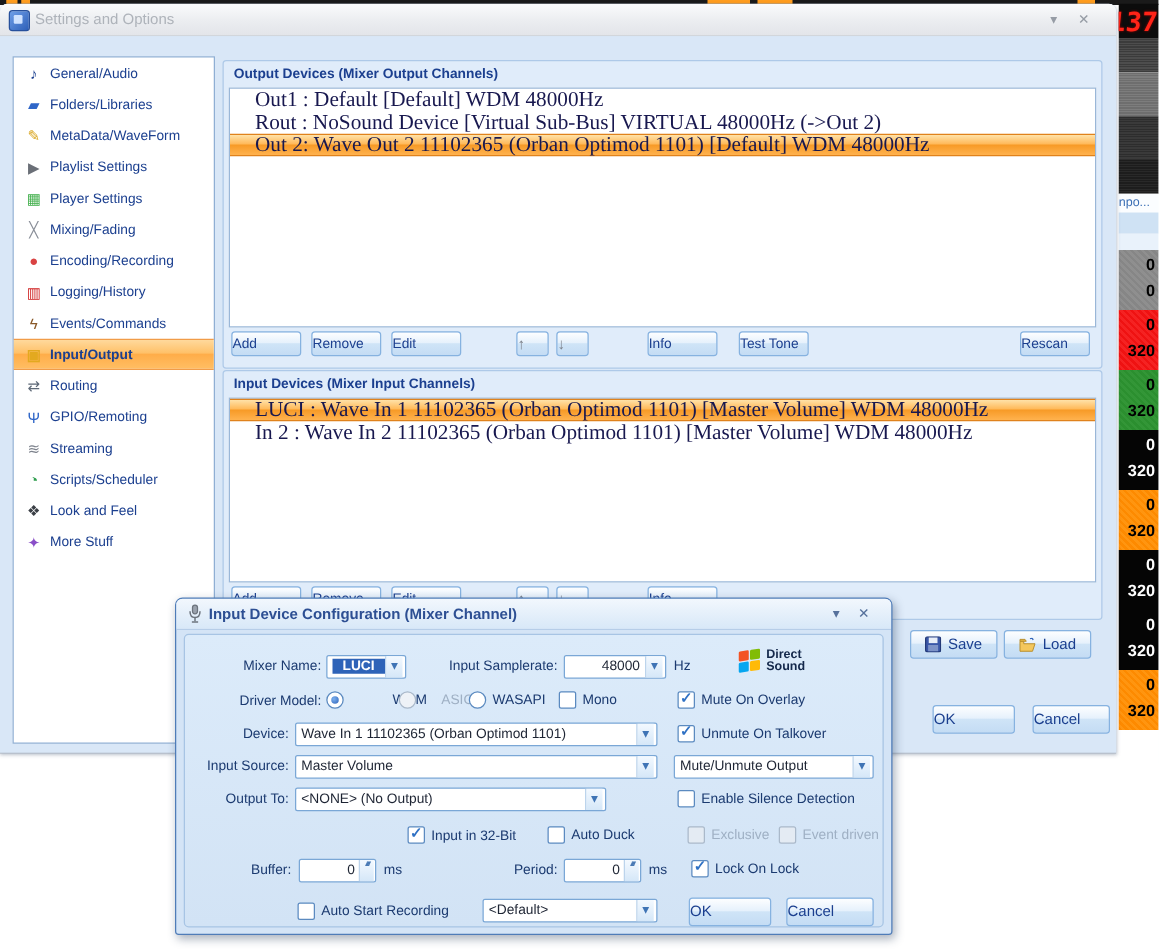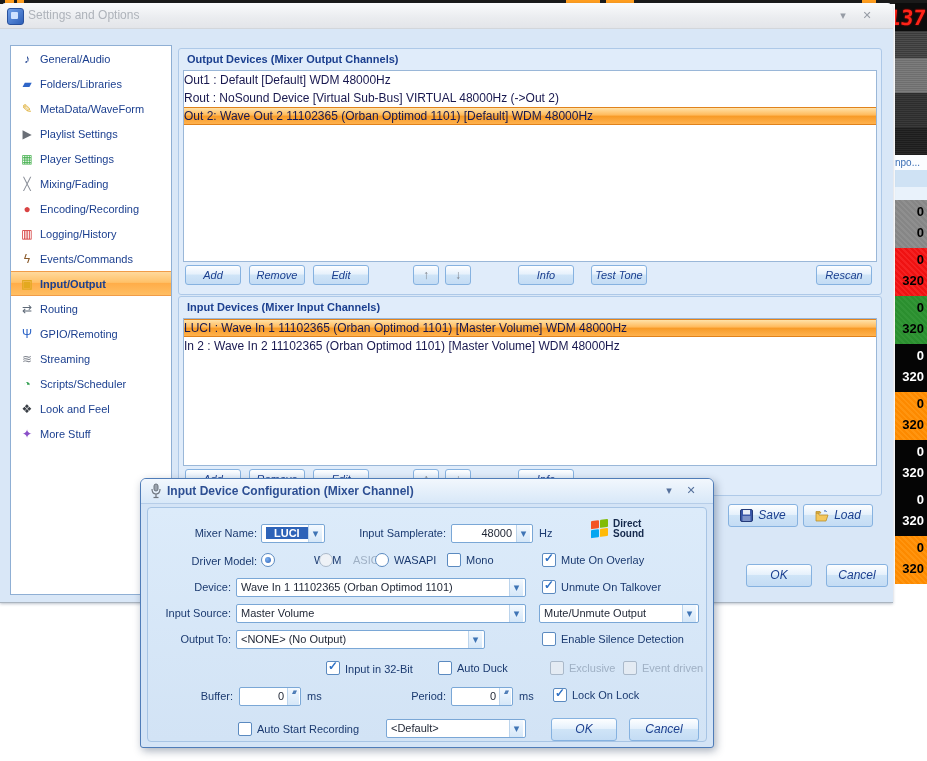--- a/index.html
+++ b/index.html
@@ -66,27 +66,27 @@
   .sb-item:nth-of-type(12) .sb-icon{color:#2f66c8;}
   .sb-item:nth-of-type(13) .sb-icon{color:#7d828c;}
   .sb-item:nth-of-type(14) .sb-icon{color:#2f9e4f;}
   .sb-item:nth-of-type(15) .sb-icon{color:#3a3f46;}
   .sb-item:nth-of-type(16) .sb-icon{color:#8a4fc8;}
   .sb-item:nth-of-type(17) .sb-icon{color:#2f9e4f;}
   
   .group{position:absolute;background:#e0ecfa;border:1px solid #aec9e8;border-radius:3px;}
   .ghead{height:20px;line-height:20px;padding-left:8px;font-size:11px;font-weight:bold;color:#1b3f8f;}
   .list{position:absolute;left:4px;right:4px;background:#fff;border:1px solid #9ab7d8;}
-  .lrow{height:18px;line-height:18px;padding-left:0;font-family:Liberation Sans, sans-serif;
-        font-size:12px;color:#18184f;white-space:nowrap;}
+  .lrow{height:18px;line-height:18px;padding-left:20px;font-family:Liberation Serif, serif;
+        font-size:17px;color:#18184f;white-space:nowrap;}
   .lrow.sel{background:linear-gradient(#ffe2a8,#ffb959 45%,#f79a26 50%,#ffb24e);
             border-top:1px solid #e0821c;border-bottom:1px solid #e0821c;height:16px;line-height:16px;}
-  .btn{position:absolute;height:20px;line-height:18px;text-align:center;font-size:11px;color:#1b3f8f;
+  .btn{position:absolute;height:20px;line-height:18px;font-size:11px;color:#1b3f8f;
        background:linear-gradient(#fdfeff,#e6f1fc 45%,#cfe4f7 50%,#c4dcf4);
-       border:1px solid #86b2e0;border-radius:3px;box-sizing:border-box;cursor:default;font-style:italic;}
+       border:1px solid #86b2e0;border-radius:3px;box-sizing:border-box;cursor:default;}
   .btn.big{height:23px;line-height:21px;font-size:12px;}
   .arrowbtn{font-size:12px;color:#7c828c;}
   
   .icobtn{display:flex;align-items:center;justify-content:center;gap:5px;}
   
   .combo{position:absolute;height:19px;background:#fff;border:1px solid #7aa7d6;border-radius:2px;
          box-sizing:border-box;font-size:11px;color:#1d2433;line-height:17px;padding-left:4px;}
   .combo::after{content:"▾";position:absolute;right:2px;top:0;width:13px;height:17px;line-height:17px;
          text-align:center;color:#3f74b5;background:linear-gradient(#f3f9ff,#d5e7f8);border-left:1px solid #bcd4ec;}
   .spin{position:absolute;height:19px;background:#fff;border:1px solid #7aa7d6;border-radius:2px;

